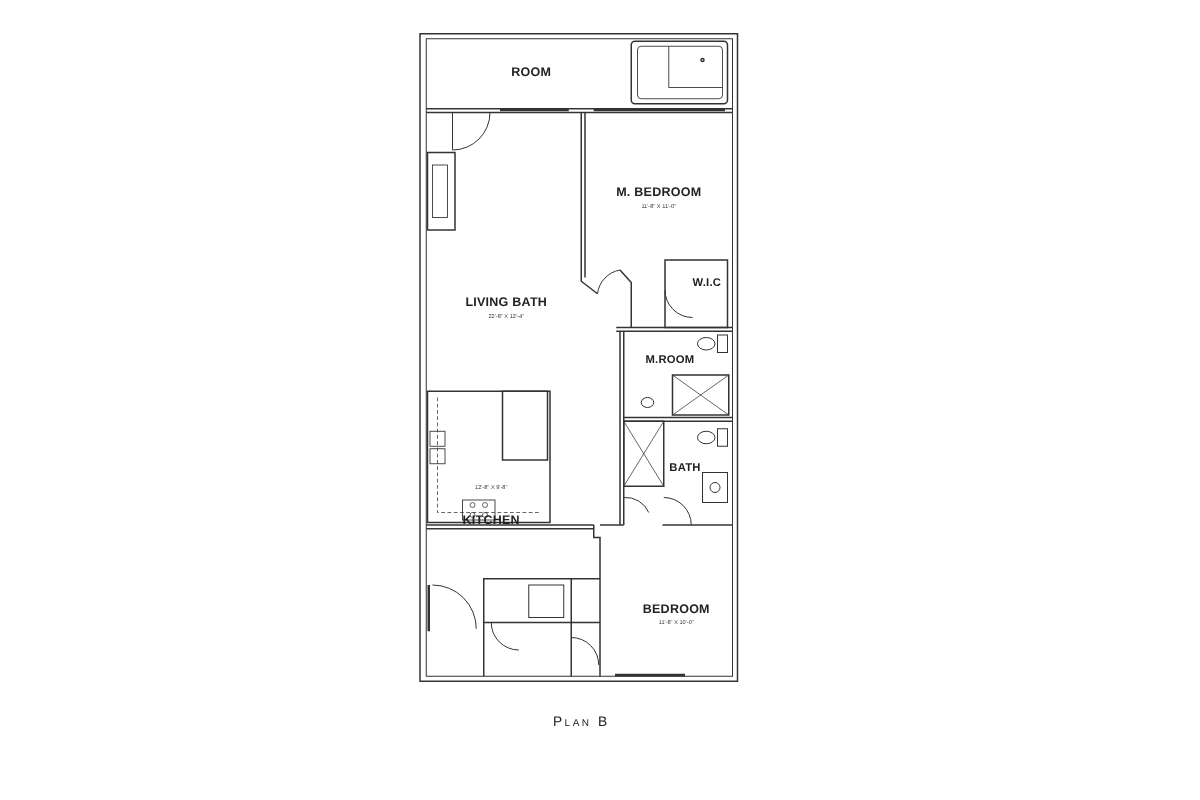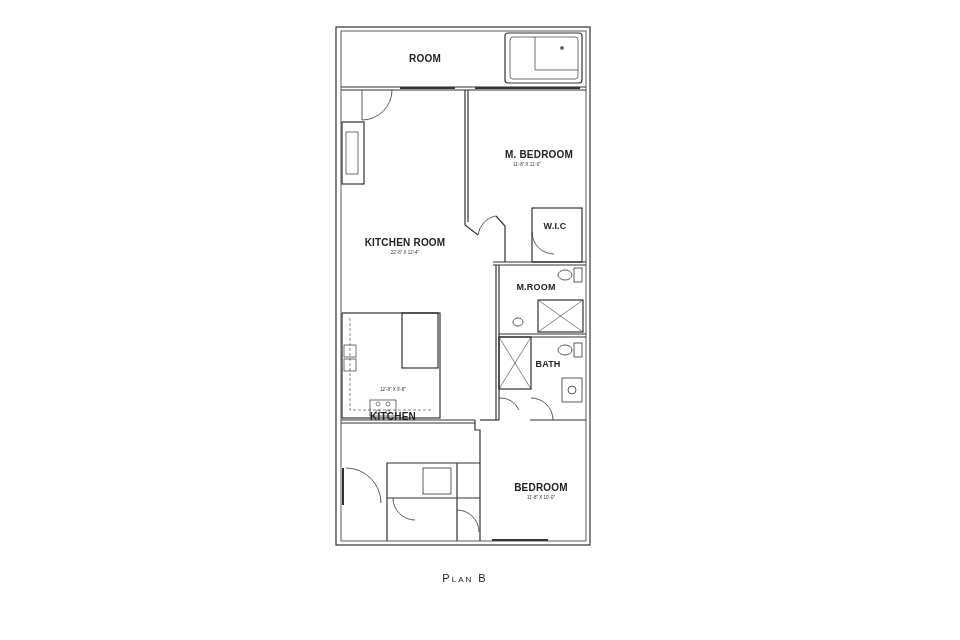--- a/index.html
+++ b/index.html
@@ -90,25 +90,25 @@
     <path d="M343 468 V505" stroke-width="2"></path>
     <path d="M346 468 A35 35 0 0 1 381 503" stroke-width="0.8"></path>
 
     <line x1="492" y1="540" x2="548" y2="540" stroke-width="2.2"></line>
     <line x1="400" y1="88" x2="455" y2="88" stroke-width="2"></line>
     <line x1="475" y1="88" x2="580" y2="88" stroke-width="2"></line>
   </g>
 </svg>
 
 <div class="lbl room" style="left:425px; top:53px;">ROOM</div>
-<div class="lbl room" style="left:527px; top:149px;margin-left:12px;">M. BEDROOM</div>
+<div class="lbl room" style="left:527px; top:149px;">M. BEDROOM</div>
 <div class="lbl dim" style="left:527px; top:162px;">11'-8" X 11'-0"</div>
-<div class="lbl room" style="left:555px; top:221px; font-size:9px;">W.I.C</div>
-<div class="lbl room" style="left:405px; top:237px;">KITCHEN ROOM</div>
+<div class="lbl room" style="left:555px; top:221px; font-size:9px;padding-left:21px;">W.I.C</div>
+<div class="lbl room" style="left:405px; top:237px;">LIVING BATH</div>
 <div class="lbl dim" style="left:405px; top:250px;">22'-8" X 12'-4"</div>
 <div class="lbl room" style="left:536px; top:282px; font-size:9px;">M.ROOM</div>
-<div class="lbl room" style="left:548px; top:359px; font-size:9px;">BATH</div>
+<div class="lbl room" style="left:548px; top:369px; font-size:9px;">BATH</div>
 <div class="lbl room" style="left:393px; top:374px;margin-top:37px;">KITCHEN</div>
 <div class="lbl dim" style="left:393px; top:387px;">12'-8" X 9'-8"</div>
 <div class="lbl room" style="left:541px; top:482px;">BEDROOM</div>
 <div class="lbl dim" style="left:541px; top:495px;">11'-8" X 10'-0"</div>
 
 <div class="caption">Plan B</div>
 
 </body></html>

